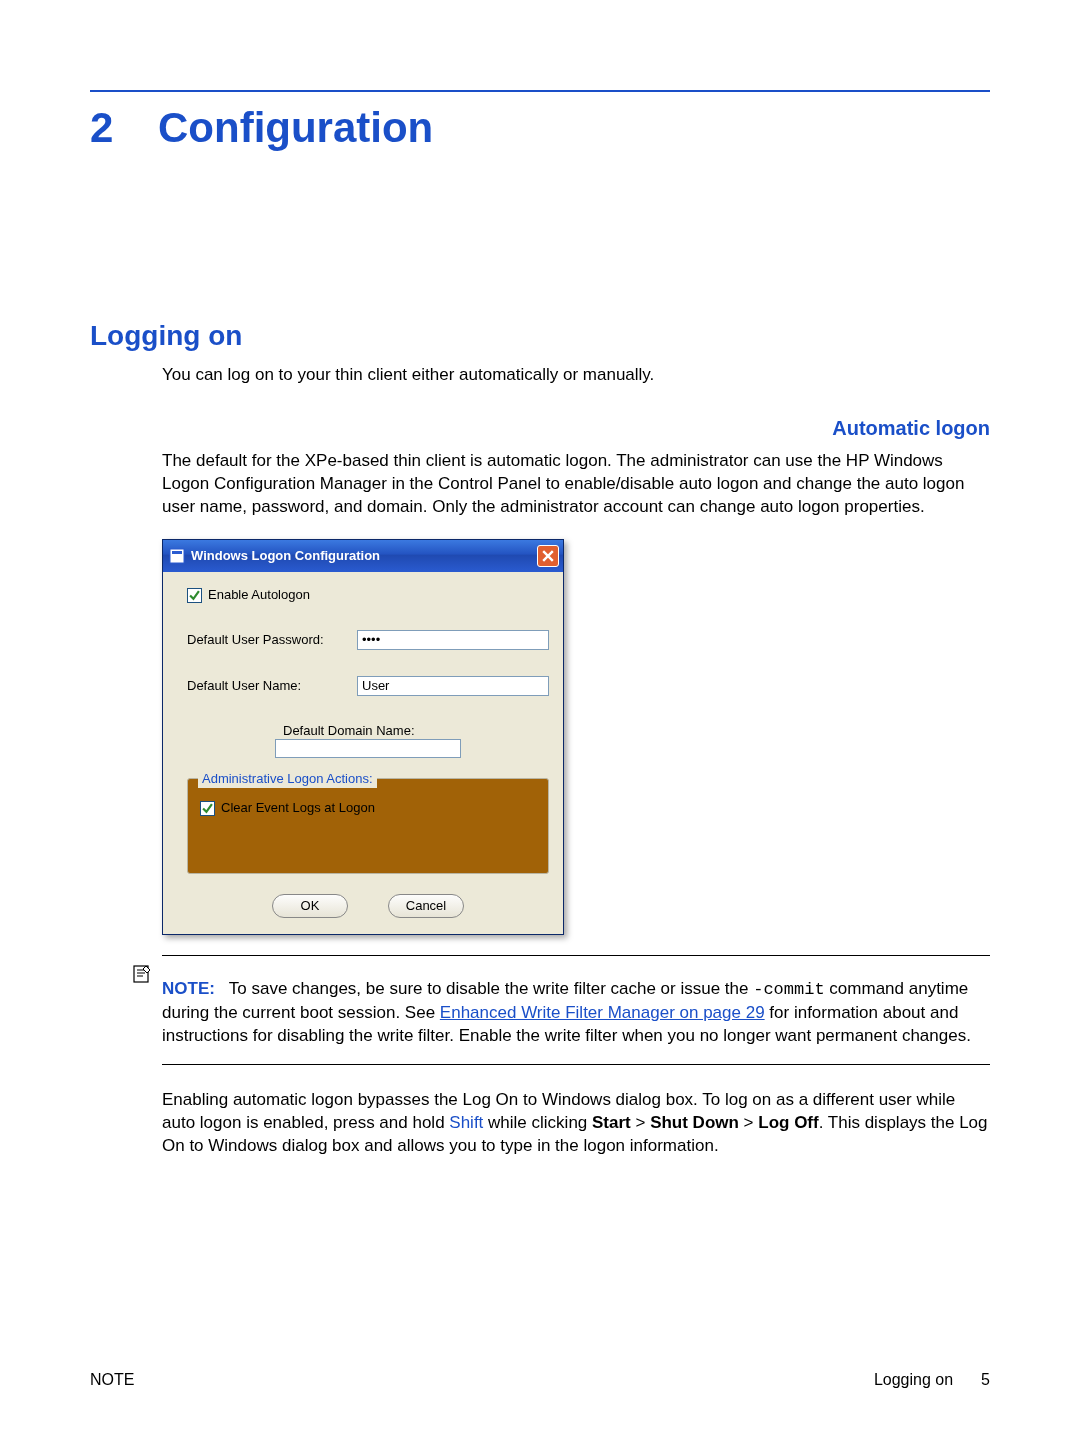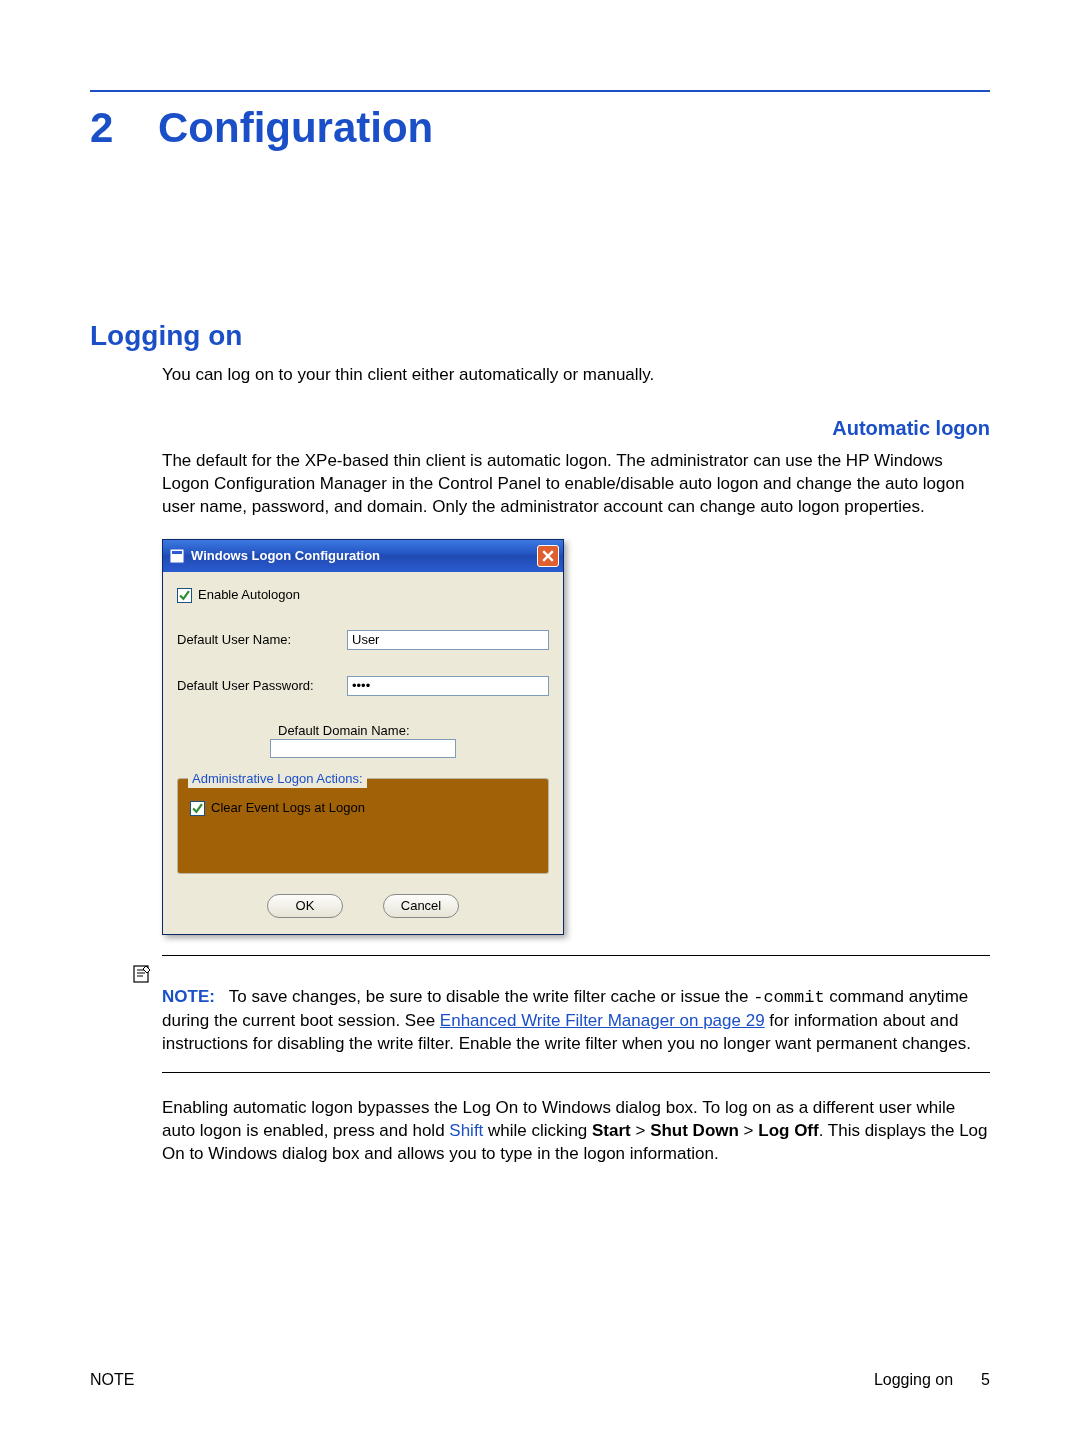--- a/index.html
+++ b/index.html
@@ -53,21 +53,21 @@
     text-align: right;
   }
   .body-indent {
     margin-left: 72px;
   }
   p { margin: 6px 0; }
   .note-box {
     margin: 20px 0 24px 72px;
     border-top: 1px solid #000;
     border-bottom: 1px solid #000;
-    padding: 24px 0 10px 0;
+    padding: 16px 0 10px 0;
     position: relative;
   }
   .note-icon {
     position: absolute;
     left: -30px;
     top: 8px;
     font-size: 18px;
     color: #000;
   }
   .note-label {
@@ -122,21 +122,21 @@
     border-radius: 3px;
     background: #e15f2f;
     color: #fff;
     display: flex;
     align-items: center;
     justify-content: center;
     cursor: pointer;
   }
   .xp-close svg { width: 12px; height: 12px; }
   .xp-body {
-    padding: 14px 14px 16px 14px;
+    padding: 14px 14px 16px 24px;
     background: #ece9d8;
   }
   .xp-row {
     display: flex;
     align-items: center;
     margin-bottom: 26px;
   }
   .xp-row.checkbox-row { margin-bottom: 26px; }
   .xp-label {
     width: 170px;
@@ -244,26 +244,26 @@
       <div class="xp-row checkbox-row">
         <span class="xp-check">
           <svg viewBox="0 0 10 10">
               <path d="M1 5 L4 8 L9 1" fill="none" stroke="#2e8b2e" stroke-width="2"></path>
             </svg>
         </span>
         <span>Enable Autologon</span>
       </div>
 
       <div class="xp-row">
+        <span class="xp-label">Default User Password:</span>
+        <input class="xp-input" type="text" value="••••" style="">
+      </div>
+      <div class="xp-row">
         <span class="xp-label">Default User Name:</span>
         <input class="xp-input" type="text" value="User" style="">
-      </div>
-      <div class="xp-row">
-        <span class="xp-label">Default User Password:</span>
-        <input class="xp-input" type="text" value="••••" style="">
       </div>
       <div class="xp-row" style="margin-bottom:20px;flex-direction:column;">
         <span class="xp-label">Default Domain Name:</span>
         <input class="xp-input" type="text" value="" style="">
       </div>
 
       <div class="xp-fieldset">
         <span class="xp-legend">Administrative Logon Actions:</span>
         <div style="display:flex;align-items:center;">
           <span class="xp-check">

